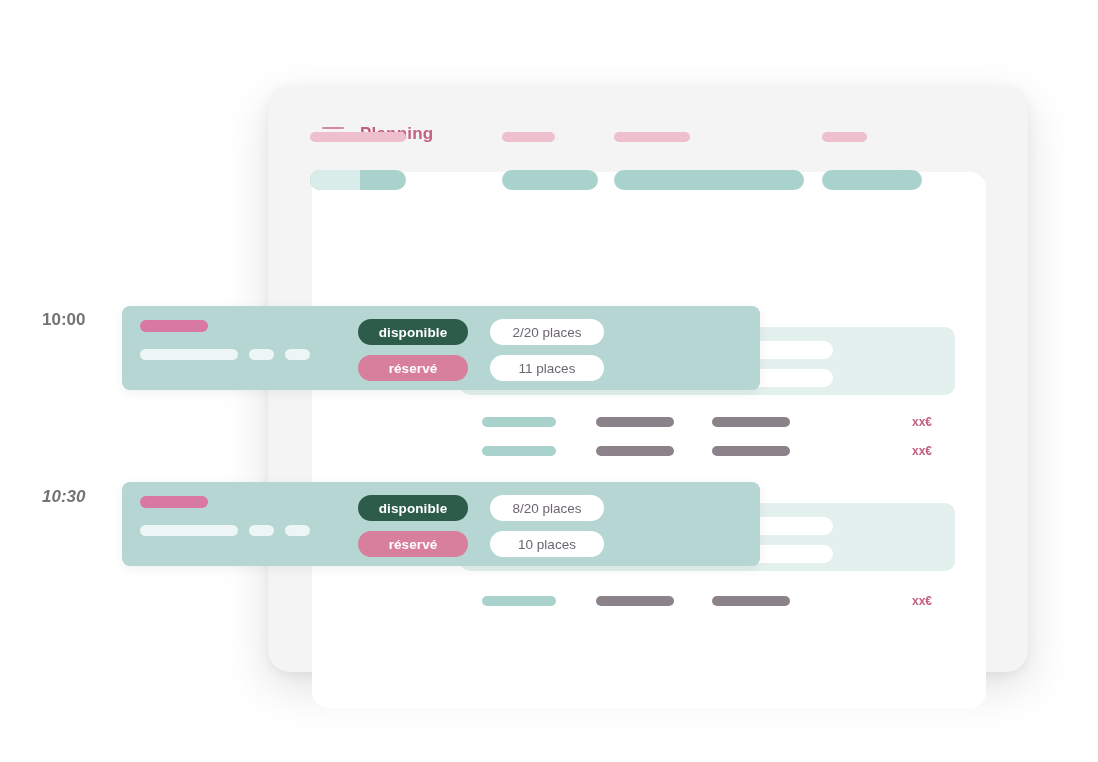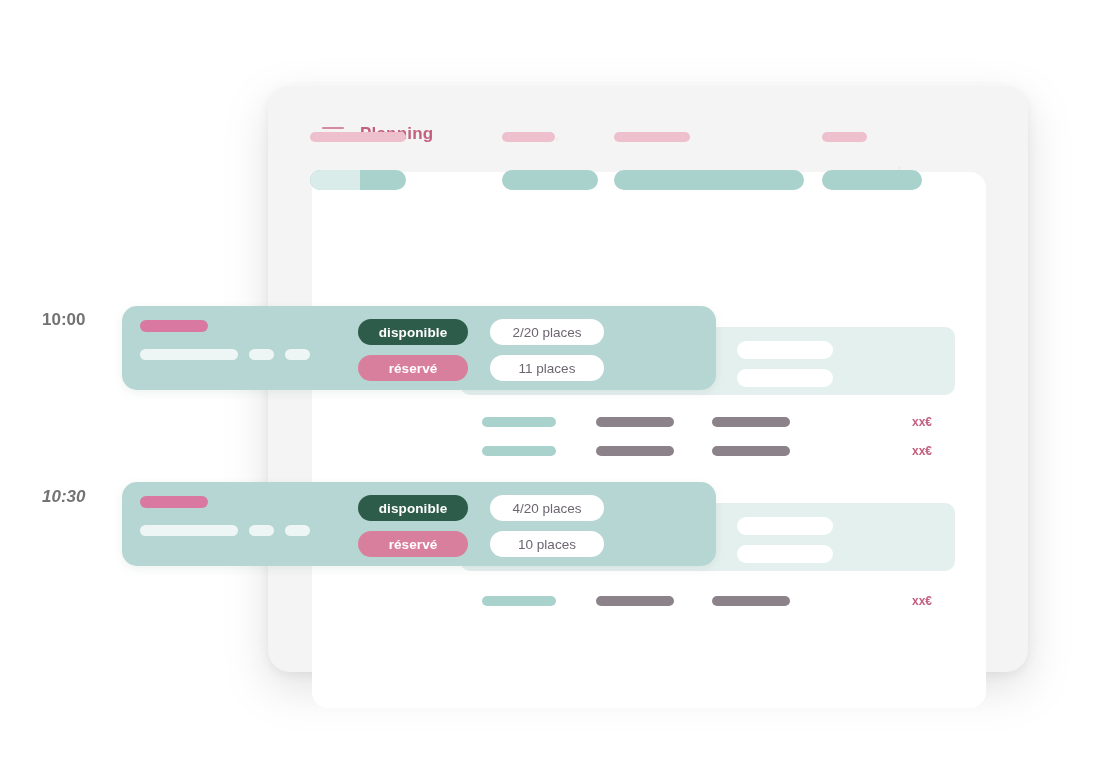--- a/index.html
+++ b/index.html
@@ -182,22 +182,23 @@
     font-weight: bold;
     color: #c4607f;
     line-height: 20px;
     white-space: nowrap;
   }
 
   
   .slot-card {
     position: absolute;
     background: #b5d6d2;
-    border-radius: 15px;
+    border-radius: 8px;
     box-shadow: 0 3px 10px rgba(120,140,140,0.12);
+    padding-left: 44px;
   }
   .slot-left {
     position: absolute;
     left: 18px;
     top: 14px;
   }
   .slot-left .sl-pink {
     width: 68px;
     height: 12px;
     border-radius: 6px;
@@ -372,21 +373,21 @@
       <div class="sl-pink"></div>
       <div class="sl-lines">
         <span class="sl-w1"></span>
         <span class="sl-w2"></span>
         <span class="sl-w3"></span>
       </div>
     </div>
     <div class="slot-badges">
       <div class="badge-row">
         <div class="badge badge-available">disponible</div>
-        <div class="places-chip">4/20 places</div>
+        <div class="places-chip">8/20 places</div>
       </div>
       <div class="badge-row">
         <div class="badge badge-reserved">réservé</div>
         <div class="places-chip">10 places</div>
       </div>
     </div>
   </div>
 
   <div class="time-label" style="left:42px; top:310px;">10:00</div>
 

